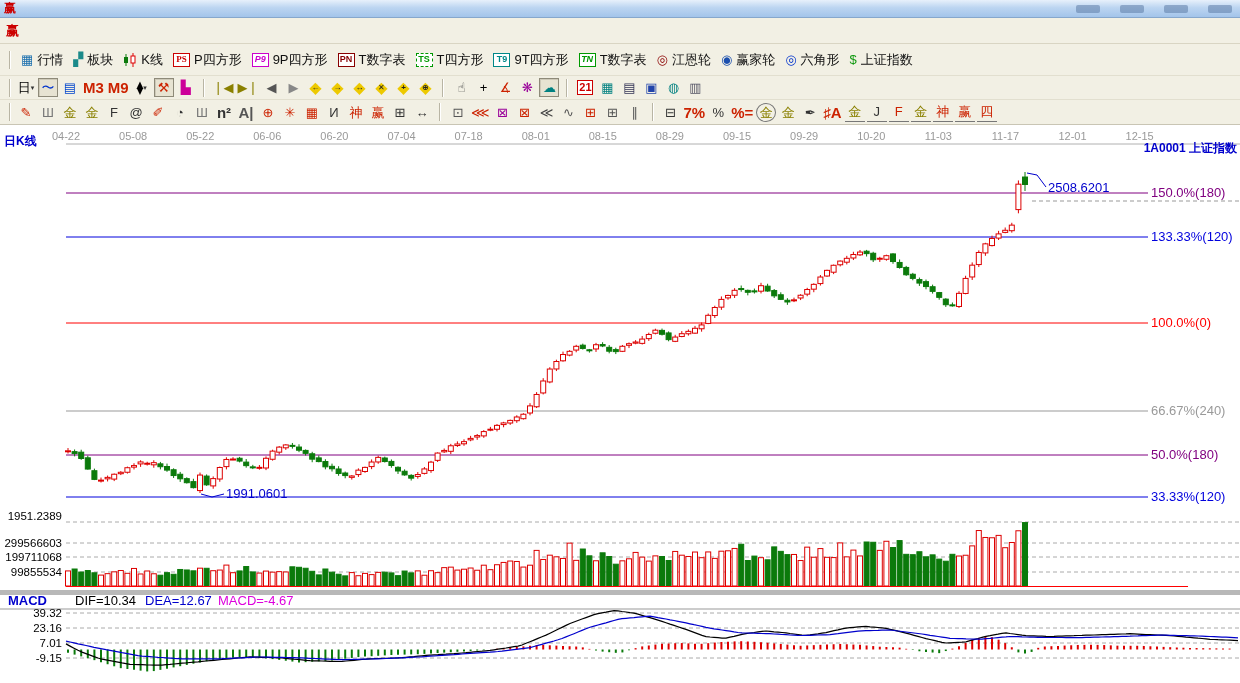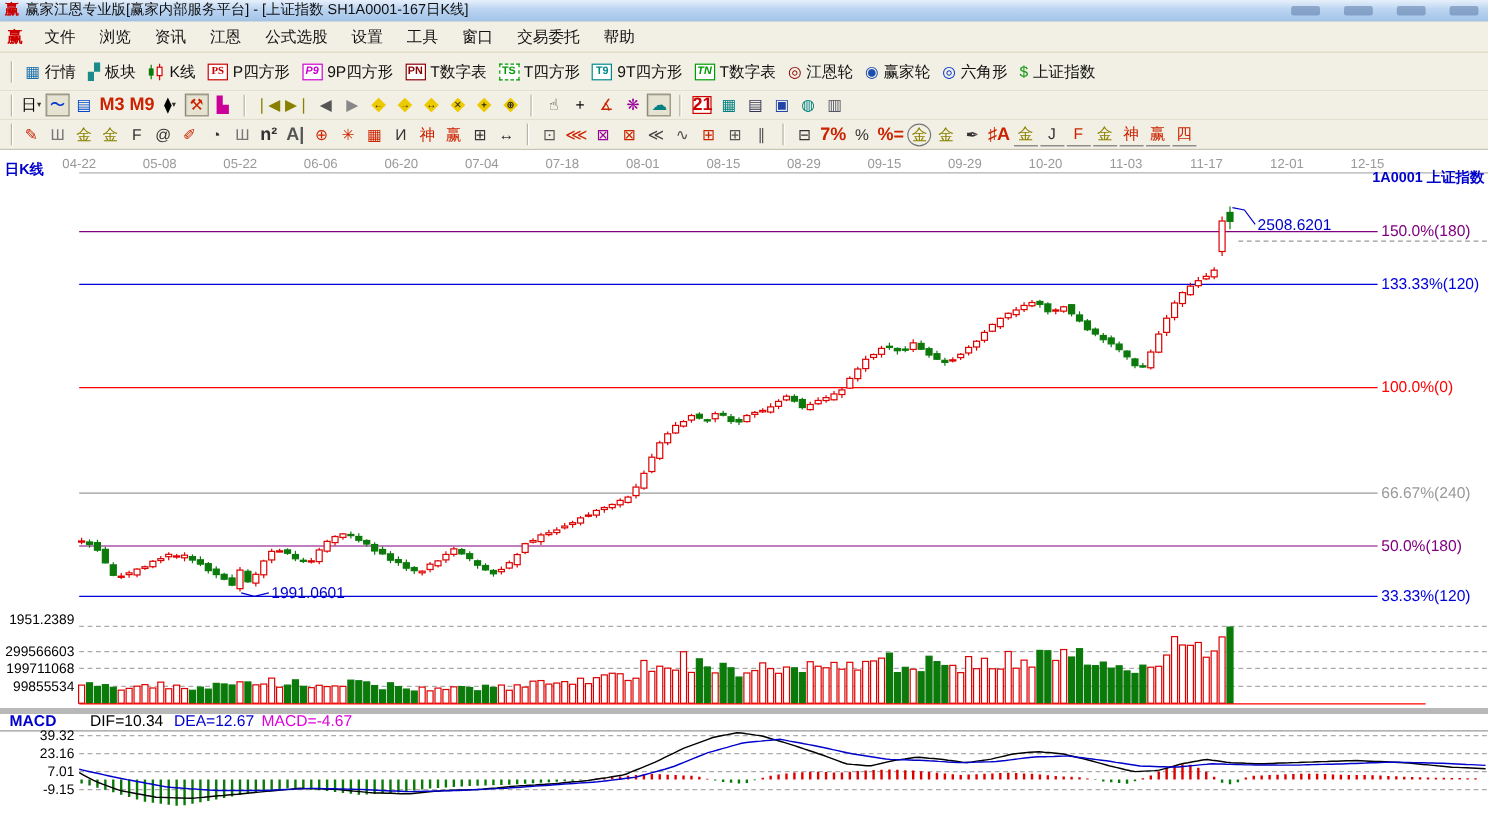--- a/index.html
+++ b/index.html
@@ -29,55 +29,42 @@
     background:#fff;border:1px solid;font-size:9px;font-weight:bold;line-height:1;}
   .cicon{font-size:13px;line-height:1;}
   .ibtn{display:inline-flex;align-items:center;justify-content:center;min-width:20px;height:19px;
     font-size:13px;line-height:1;cursor:default;position:relative;padding:0 1px;}
   .ibtn.small{font-size:15px;font-weight:bold;}
   .ibtn.pressed{border:1px solid #8e8a79;background:#e7e3d2;box-shadow:inset 1px 1px 0 #cdc9b8;}
   .diamond{color:#edc900;font-size:16px;position:relative;}
   .diamond i{position:absolute;inset:0;display:flex;align-items:center;justify-content:center;
     font-style:normal;font-size:8px;color:#222;font-weight:bold;}
   .cal{display:inline-flex;align-items:center;justify-content:center;width:16px;height:15px;
-    border:1px solid #c00;background:#fff;color:#c00;font-size:15px;font-weight:bold;}
+    border:1px solid #c00;background:#fff;color:#c00;font-size:11px;font-weight:bold;}
   .circled{border:1px solid #777;border-radius:50%;padding:0 1px;}
   .slant{border-bottom:1px solid #777;}
   svg text{user-select:none;}
 </style>
 </head>
 <body>
 
 
 
 
 <div class="titlebar">
   <span class="logo">赢</span>
-  <span class="ttl">赢家江恩专业版[赢家内部服务平台] - [上证指数 SH1A0001-167日K线]</span>
   <span class="grow"></span>
   <span class="tb-shortcut"></span>
   <span class="tb-shortcut"></span>
   <span class="tb-shortcut"></span>
   <span class="tb-shortcut"></span>
 </div>
 
 <div class="menubar">
   <span class="logo">赢</span>
-  <span id="menu-items" style="display: inline-flex;">
-      <span class="menu-item">文件</span>
-      <span class="menu-item">浏览</span>
-      <span class="menu-item">资讯</span>
-      <span class="menu-item">江恩</span>
-      <span class="menu-item">公式选股</span>
-      <span class="menu-item">设置</span>
-      <span class="menu-item">工具</span>
-      <span class="menu-item">窗口</span>
-      <span class="menu-item">交易委托</span>
-      <span class="menu-item">帮助</span>
-    </span>
 </div>
 
 <div class="toolbar tb1">
   <span class="sep"></span>
   <span id="toolbar-main-items" style="display:flex;align-items:center;">
       <span class="btn">
         <span class="cicon" style="color: rgb(27, 111, 174);">▦</span>
         <span>行情</span>
       </span>
       <span class="btn">

